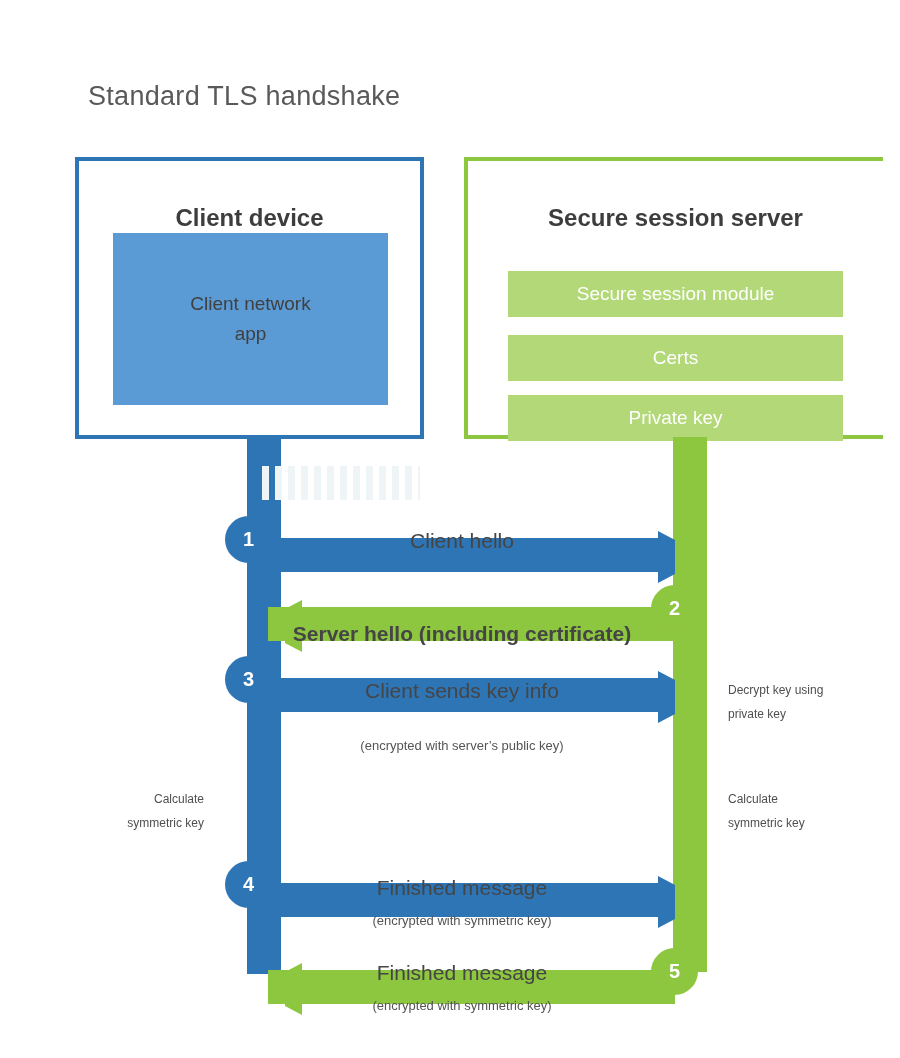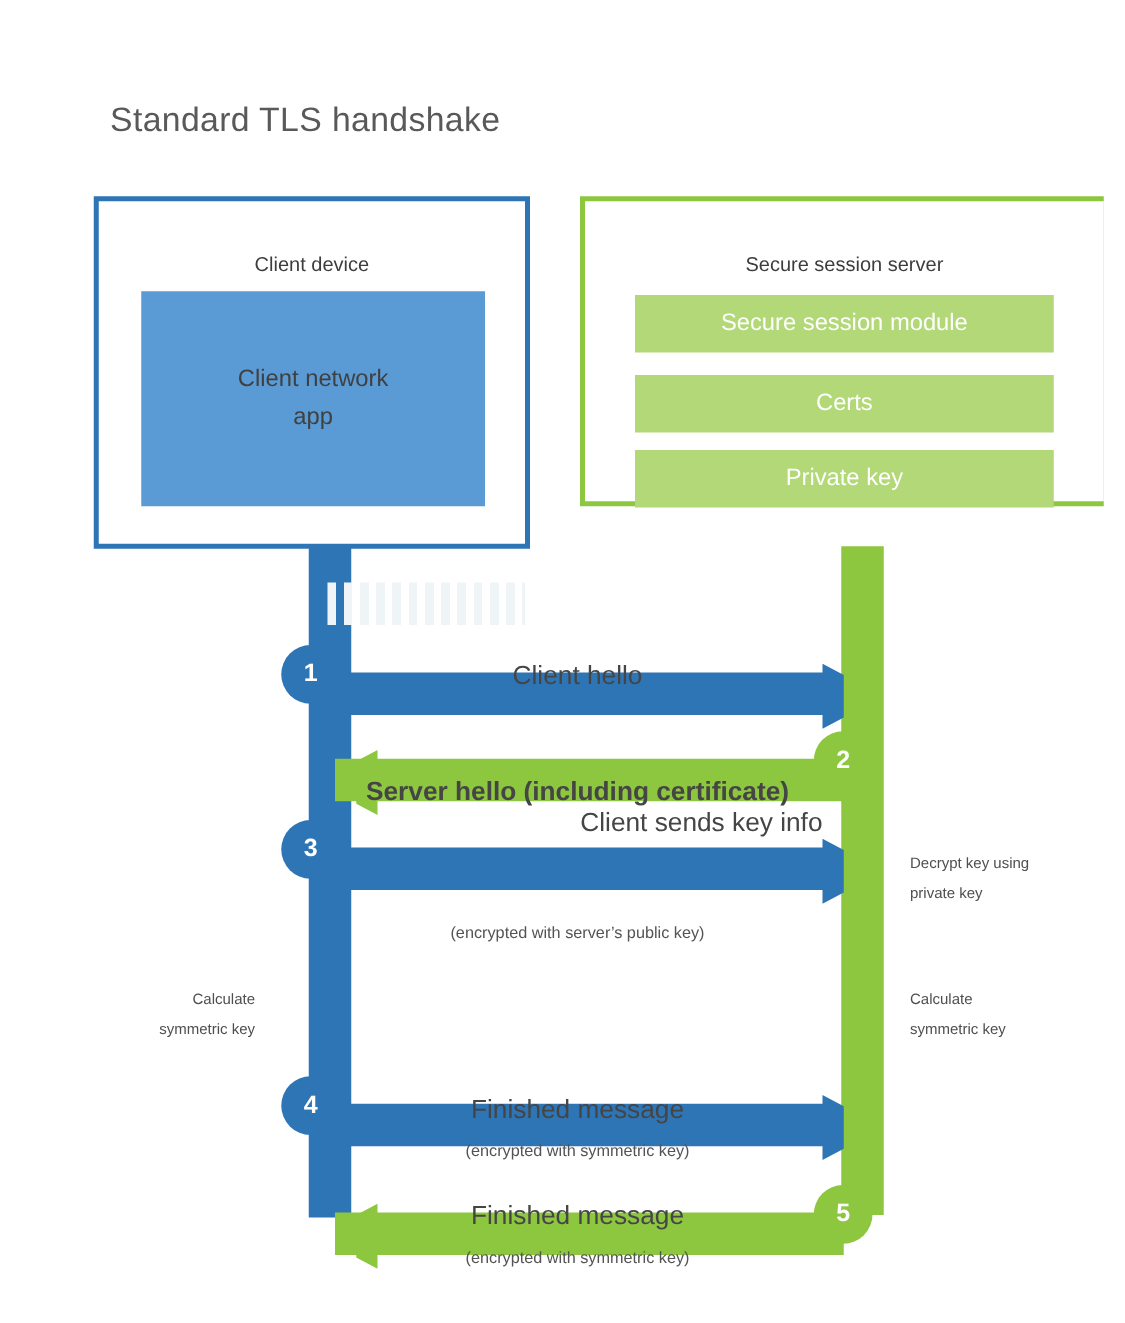--- a/index.html
+++ b/index.html
@@ -9,28 +9,28 @@
   *{margin:0;padding:17px;box-sizing:border-box;}
   body{background:#ffffff;font-family:"Liberation Sans","DejaVu Sans",sans-serif;}
   .canvas{position:relative;width:900px;height:1058px;background:#ffffff;overflow:hidden;}
 
   .page-title{position:absolute;left:37px;top:30px;font-size:27px;font-weight:300;
     color:var(--title-gray);letter-spacing:.3px;}
 
   
   .entity{position:absolute;background:#ffffff;}
   .entity.client{left:41px;top:123px;width:349px;height:282px;border:4px solid var(--blue);}
-  .entity.server{left:430px;top:123px;width:423px;height:248px;border:4px solid var(--green);}
+  .entity.server{left:430px;top:123px;width:423px;height:282px;border:4px solid var(--green);}
   .entity-title{position:absolute;left:0;right:0;top:26px;text-align:center;
-    font-size:16px;font-weight:400;color:var(--heading);}
+    font-size:24px;font-weight:700;color:var(--heading);}
   .app-rect{position:absolute;left:34px;top:72px;width:275px;height:172px;background:var(--blue-fill);
     display:flex;align-items:center;justify-content:center;text-align:center;
     color:#404040;font-size:19px;line-height:1.6;white-space:pre-line;}
   .module-bar{position:absolute;left:40px;width:335px;height:46px;background:var(--green-fill);
-    display:flex;align-items:center;justify-content:center;color:#ffffff;font-size:19px;}
+    display:flex;align-items:center;justify-content:center;color:#ffffff;font-size:19px;margin-top:35px;}
   .module-bar.m0{top:75px;} .module-bar.m1{top:139px;} .module-bar.m2{top:199px;}
 
   
   .lifeline{position:absolute;width:5px;}
   .lifeline.blue{left:213px;top:403px;height:537px;background:var(--blue);}
   .lifeline.green{left:639px;top:403px;height:535px;background:var(--green);}
 
   .faint-dashes{position:absolute;left:228px;top:432px;width:158px;height:13px;
     background:repeating-linear-gradient(90deg,#eff4f7 0 7px,transparent 7px 13px);}
 
@@ -87,21 +87,21 @@
   <div class="msg-label" style="top:478px;">Client hello</div>
   <div class="step-circle blue" style="left:191px;top:482px;">1</div>
 
   <div class="msg-line green" style="left:234px;top:573px;width:407px;"></div>
   <div class="arrowhead left" style="left:217px;top:566px;"></div>
   <div class="msg-label" style="top:571px;font-weight:bold;">Server hello (including certificate)</div>
   <div class="step-circle green" style="left:617px;top:551px;">2</div>
 
   <div class="msg-line blue" style="left:215px;top:644px;width:411px;"></div>
   <div class="arrowhead right" style="left:624px;top:637px;"></div>
-  <div class="msg-label" style="top:596px;text-align:right;">Client sends key info</div>
+  <div class="msg-label" style="top:628px;">Client sends key info</div>
   <div class="msg-sublabel" style="top:656px;margin-top:31px;">(encrypted with server’s public key)</div>
   <div class="step-circle blue" style="left:191px;top:622px;">3</div>
 
   <div class="side-note right" style="top:627px;">Decrypt key using
 private key</div>
   <div class="side-note left" style="top:736px;">Calculate
 symmetric key</div>
   <div class="side-note right" style="top:736px;">Calculate
 symmetric key</div>
 

